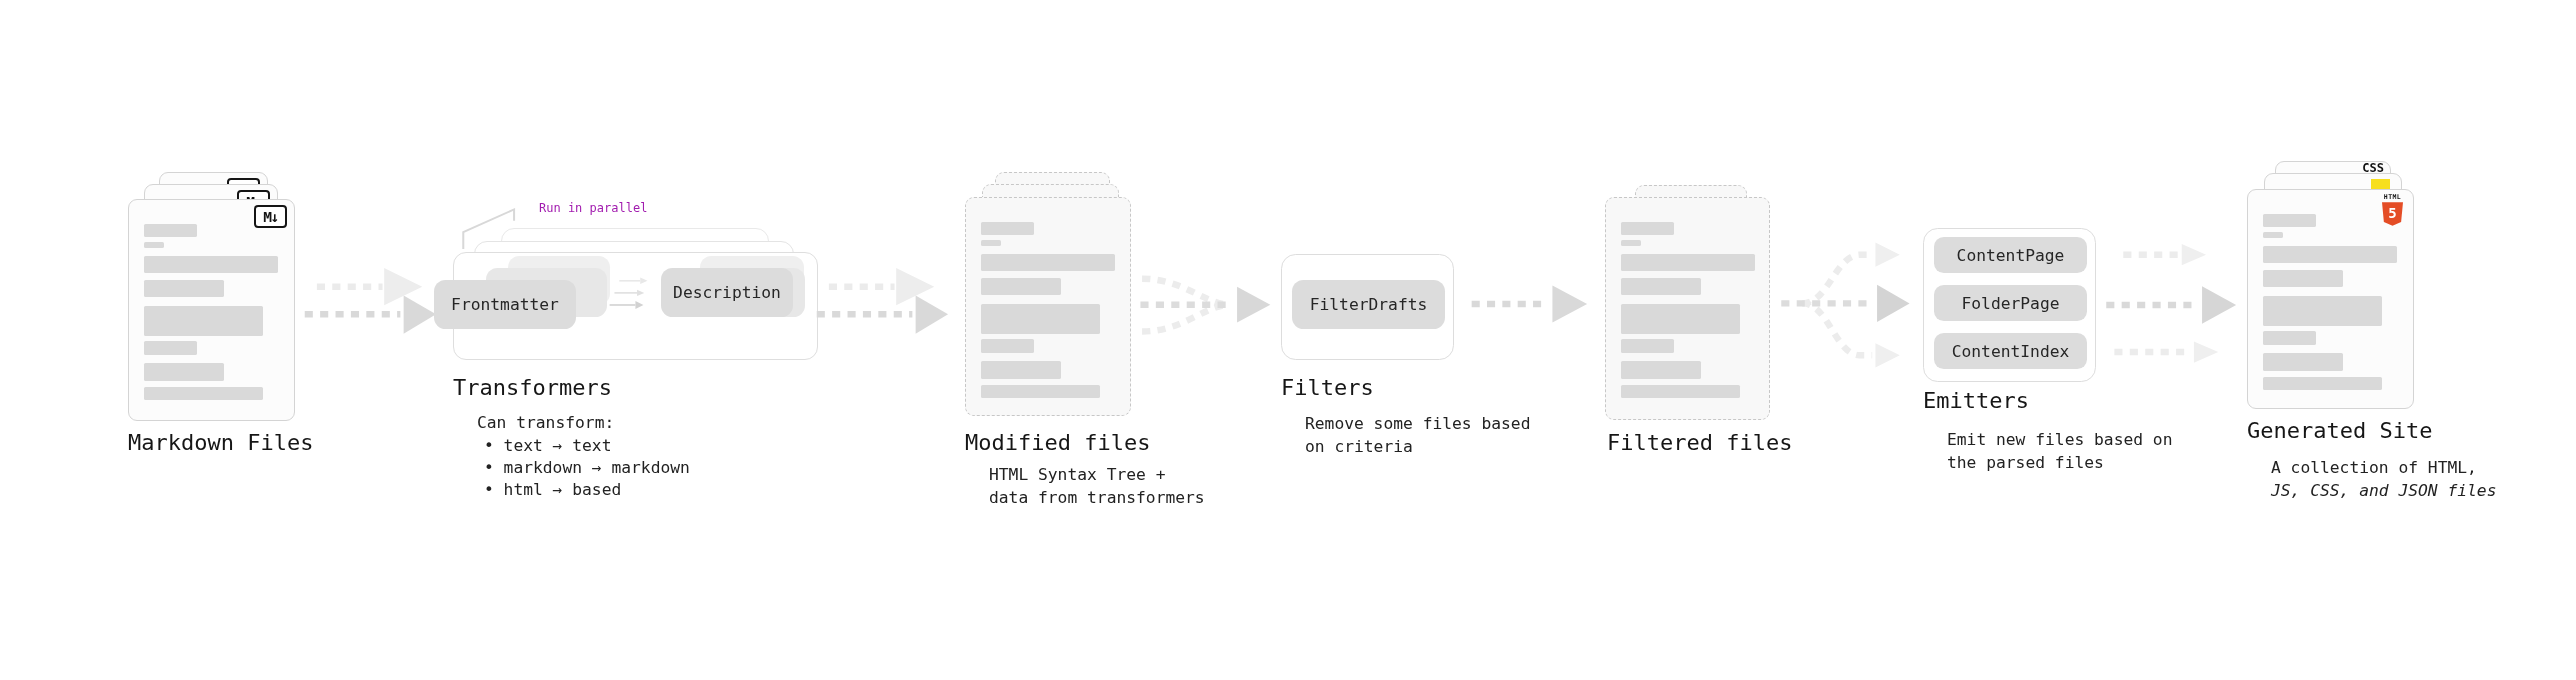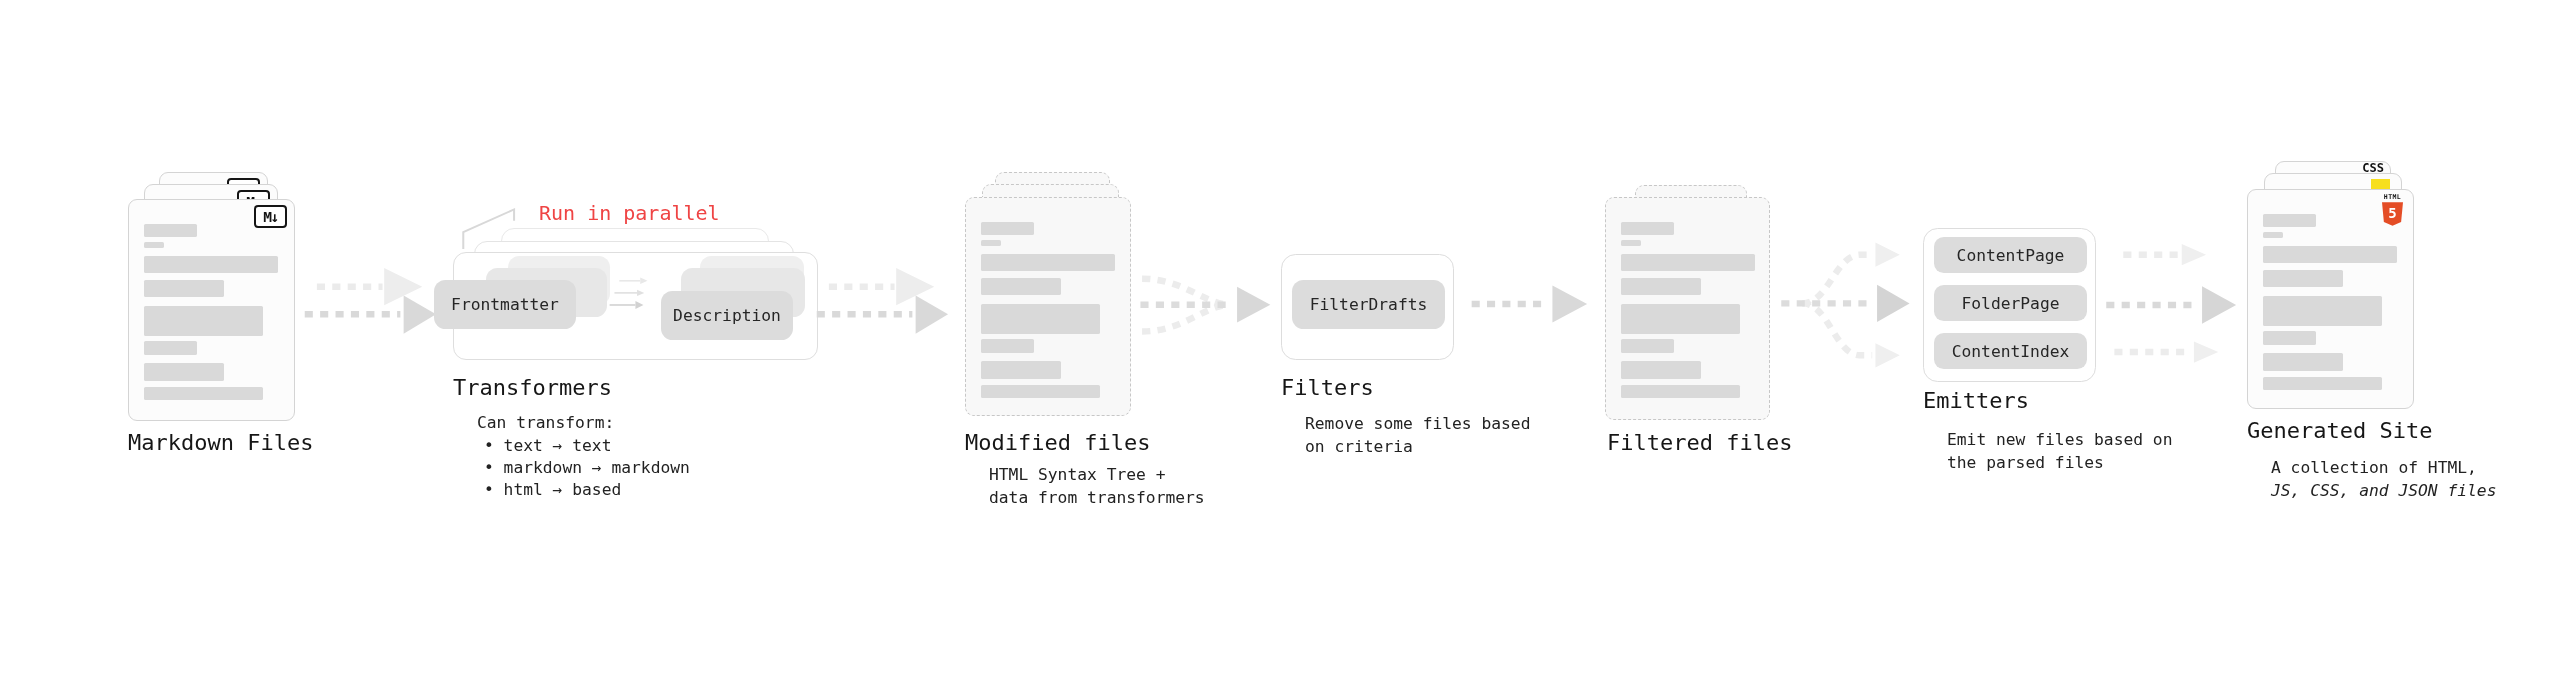--- a/index.html
+++ b/index.html
@@ -32,21 +32,21 @@
   .ghost-pill{position:absolute;border-radius:11.4px;}
   .container-box{
     position:absolute;background:#ffffff;border:1.6px solid #dddddd;border-radius:13px;box-sizing:border-box;
   }
   .md-badge{
     position:absolute;top:4.9px;right:7.3px;width:32.5px;height:23.6px;background:#ffffff;
     border:2.4px solid #151515;border-radius:4.1px;box-sizing:border-box;
     display:flex;align-items:center;justify-content:center;
     font-size:14.6px;font-weight:bold;letter-spacing:-1.6px;color:#151515;
   }
-  .annotation{position:absolute;font-size:20px;color:#ef4444;white-space:pre;}
+  .annotation{position:absolute;font-size:12px;color:#a21caf;white-space:pre;}
   
   .css-badge{position:absolute;top:3.3px;right:9.8px;width:18px;text-align:center;}
   .css-badge .css-txt{font-size:12px;font-weight:bold;line-height:7.3px;color:#111;}
   .css-badge .css-bar{height:3.3px;margin-top:0.8px;border-radius:0.8px;}
   .js-badge{position:absolute;top:4.9px;right:10.6px;width:19.5px;height:10.6px;}
   .html5-badge{position:absolute;top:4.1px;right:9px;width:23px;text-align:center;}
   .html5-badge .html-txt{font-size:6.5px;font-weight:bold;letter-spacing:0.4px;line-height:7.3px;color:#111;}
   .html5-badge .shield{
     width:21px;height:23.6px;margin:0.8px auto 0;color:#fff;font-size:14px;font-weight:bold;line-height:23px;
     clip-path:polygon(0% 0%,100% 0%,91% 84%,50% 100%,9% 84%);
@@ -89,21 +89,21 @@
     <div class="container-box" style="left:501px;top:228px;width:268px;height:102px;border-color:#e9e9e9;"></div>
     <div class="container-box" style="left:474px;top:241px;width:320px;height:104px;border-color:#e4e4e4;"></div>
     <div class="container-box" style="left:453px;top:252px;width:365px;height:108px;border-color:#dedede;"></div>
 
     <div class="ghost-pill" style="left:508px;top:256px;width:102px;height:49px;background:#efefef;"></div>
     <div class="ghost-pill" style="left:486px;top:268px;width:121px;height:49px;background:#e7e7e7;"></div>
     <div class="pill" style="left:434px;top:280px;width:142px;height:49px;">Frontmatter</div>
 
     <div class="ghost-pill" style="left:700px;top:256px;width:104px;height:49px;background:#efefef;"></div>
     <div class="ghost-pill" style="left:681px;top:268px;width:124px;height:49px;background:#e7e7e7;"></div>
-    <div class="pill" style="left:661px;top:291px;width:132px;height:49px;">Description</div>
+    <div class="pill" style="left:661px;top:268px;width:132px;height:49px;">Description</div>
 
     <svg class="abs" style="left:608px;top:275px;" width="50" height="39" viewBox="0 0 62 48">
       <line x1="14" y1="7" x2="40" y2="7" stroke="#e8e8e8" stroke-width="2"></line>
         <polygon points="40,3 40,11 49,7" fill="#e8e8e8"></polygon>
       <line x1="8" y1="22" x2="36" y2="22" stroke="#e0e0e0" stroke-width="2"></line>
         <polygon points="36,18 36,26 45,22" fill="#e0e0e0"></polygon>
       <line x1="2" y1="37" x2="34" y2="37" stroke="#d2d2d2" stroke-width="2"></line>
         <polygon points="34,32 34,42 44,37" fill="#d2d2d2"></polygon>
     </svg>
 

